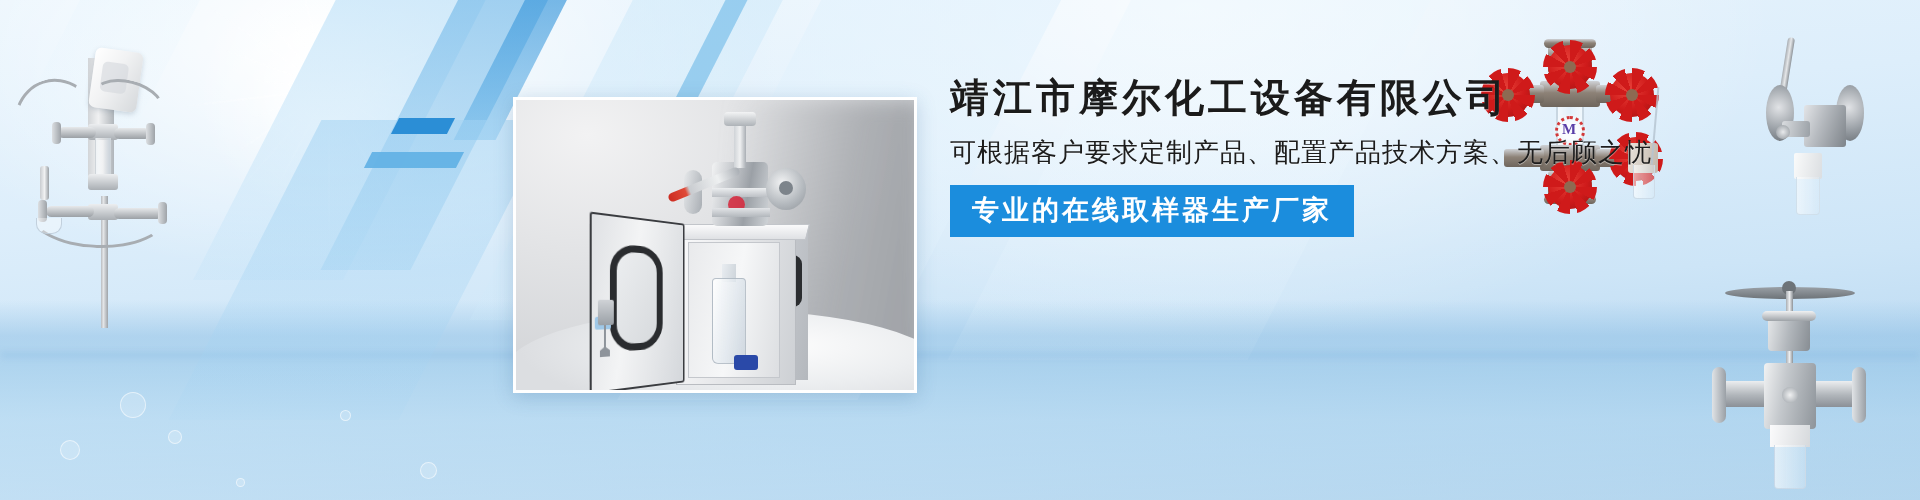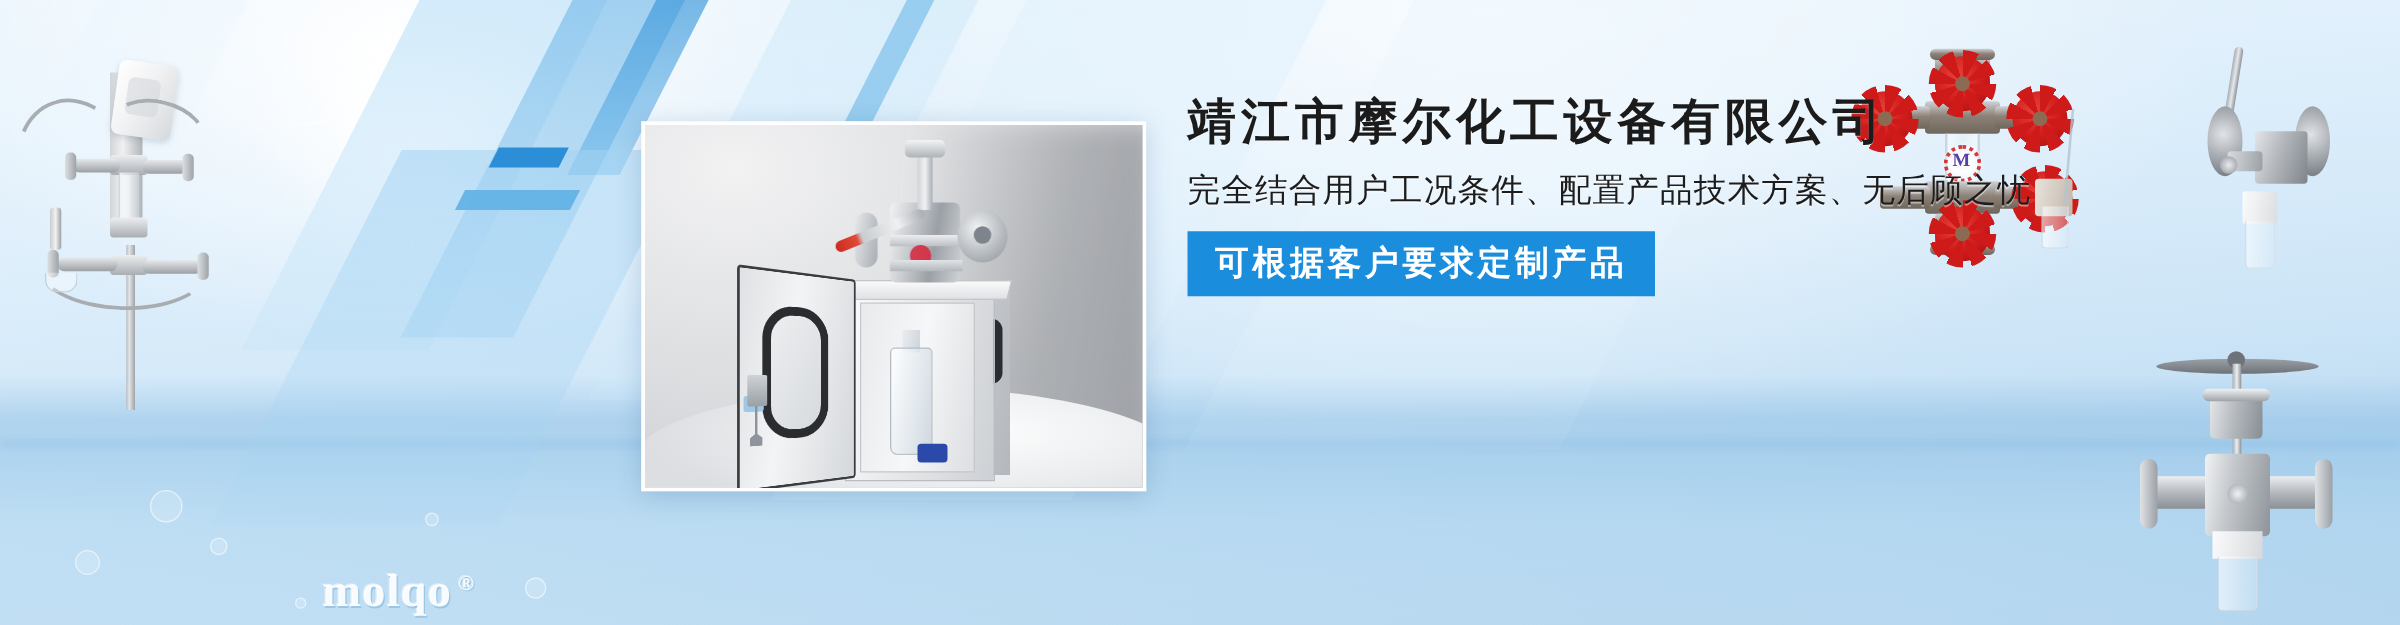--- a/index.html
+++ b/index.html
@@ -594,25 +594,22 @@
     <div class="gv-body"></div>
     <div style="position:absolute;left:82px;top:112px;width:16px;height:16px;border-radius:50%;background:radial-gradient(circle,#f0f1f2,#9aa0a6);"></div>
     <div class="gv-collar"></div>
     <div class="gv-jar"></div>
   </div>
 
   <div class="text-col">
     <div class="company-name">靖江市摩尔化工设备有限公司</div>
 
 
-    <div class="subline">完全结合用户工况条件、配置产品技术方案、无后顾之忧</div>
+    <div class="subline">可根据客户要求定制产品、配置产品技术方案、无后顾之忧</div>
 
     <div>
-      <span class="cta">可根据客户要求定制产品</span>
+      <span class="cta">专业的在线取样器生产厂家</span>
     </div>
 
   </div>
 
-  <div class="watermark">
-    <span>molqo</span><sup>®</sup>
-  </div>
 
 </div>
 
 </body></html>

